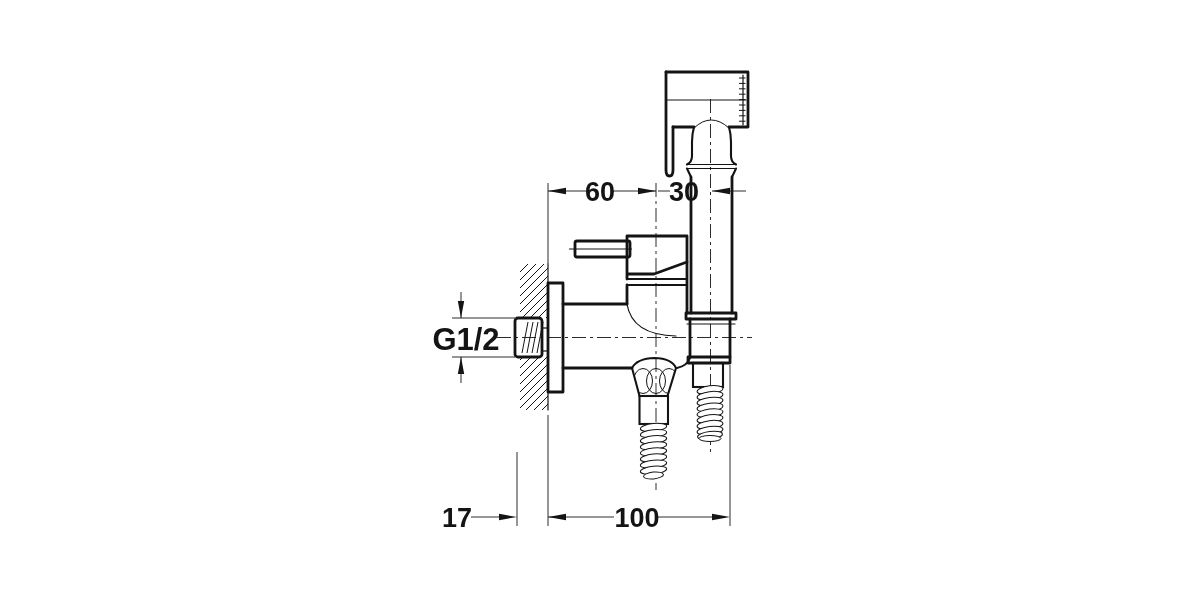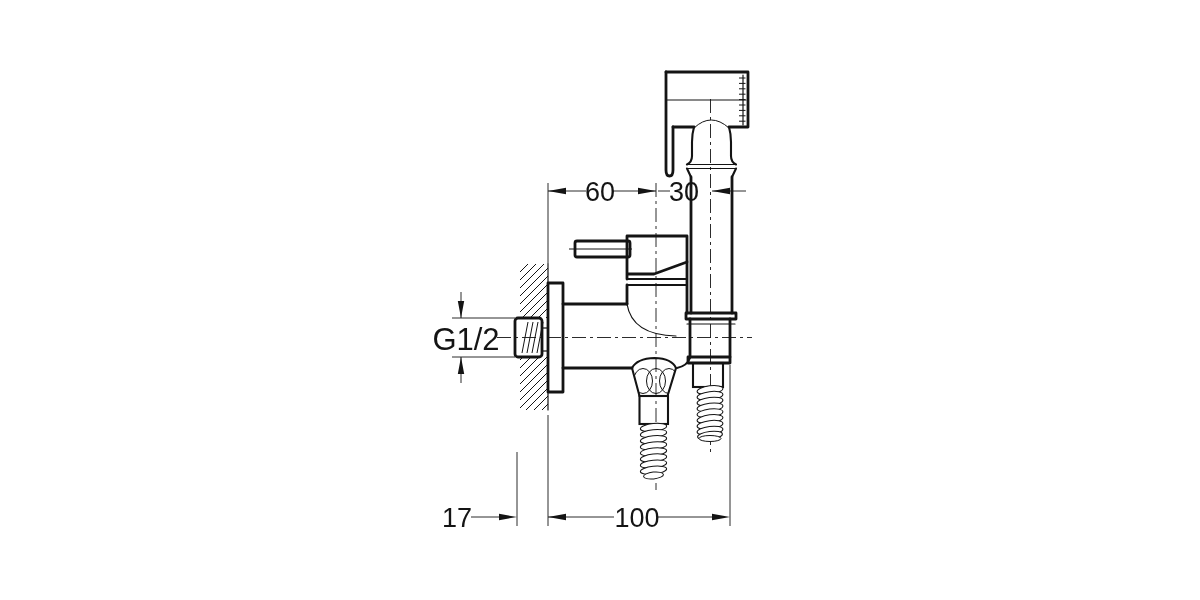--- a/index.html
+++ b/index.html
@@ -1,16 +1,16 @@
 <!DOCTYPE html>
 <html><head>
 <meta charset="utf-8">
 <style>
   html,body{margin:0;padding:0;background:#ffffff;}
-  .canvas{width:1200px;height:600px;background:#ffffff;position:relative;overflow:hidden;}
+  .canvas{width:1200px;height:600px;background:#ffffff;position:relative;overflow:hidden;font-weight:bold;}
   svg{display:block;}
   .thick{stroke:#141414;stroke-width:2.8;fill:none;stroke-linecap:round;stroke-linejoin:round;}
   .med{stroke:#141414;stroke-width:2.1;fill:none;stroke-linecap:round;}
   .thin{stroke:#141414;stroke-width:1.2;fill:none;stroke-linecap:round;}
   .hair{stroke:#141414;stroke-width:1;fill:none;}
   .dim{stroke:#141414;stroke-width:0.9;fill:none;}
   .cl{stroke:#141414;stroke-width:0.9;fill:none;stroke-dasharray:14 4 3 4;}
   .arrow{fill:#141414;stroke:none;}
   .coil{stroke:#141414;stroke-width:1;fill:#ffffff;}
   text{fill:#141414;font-family:"Liberation Sans","DejaVu Sans",sans-serif;}

